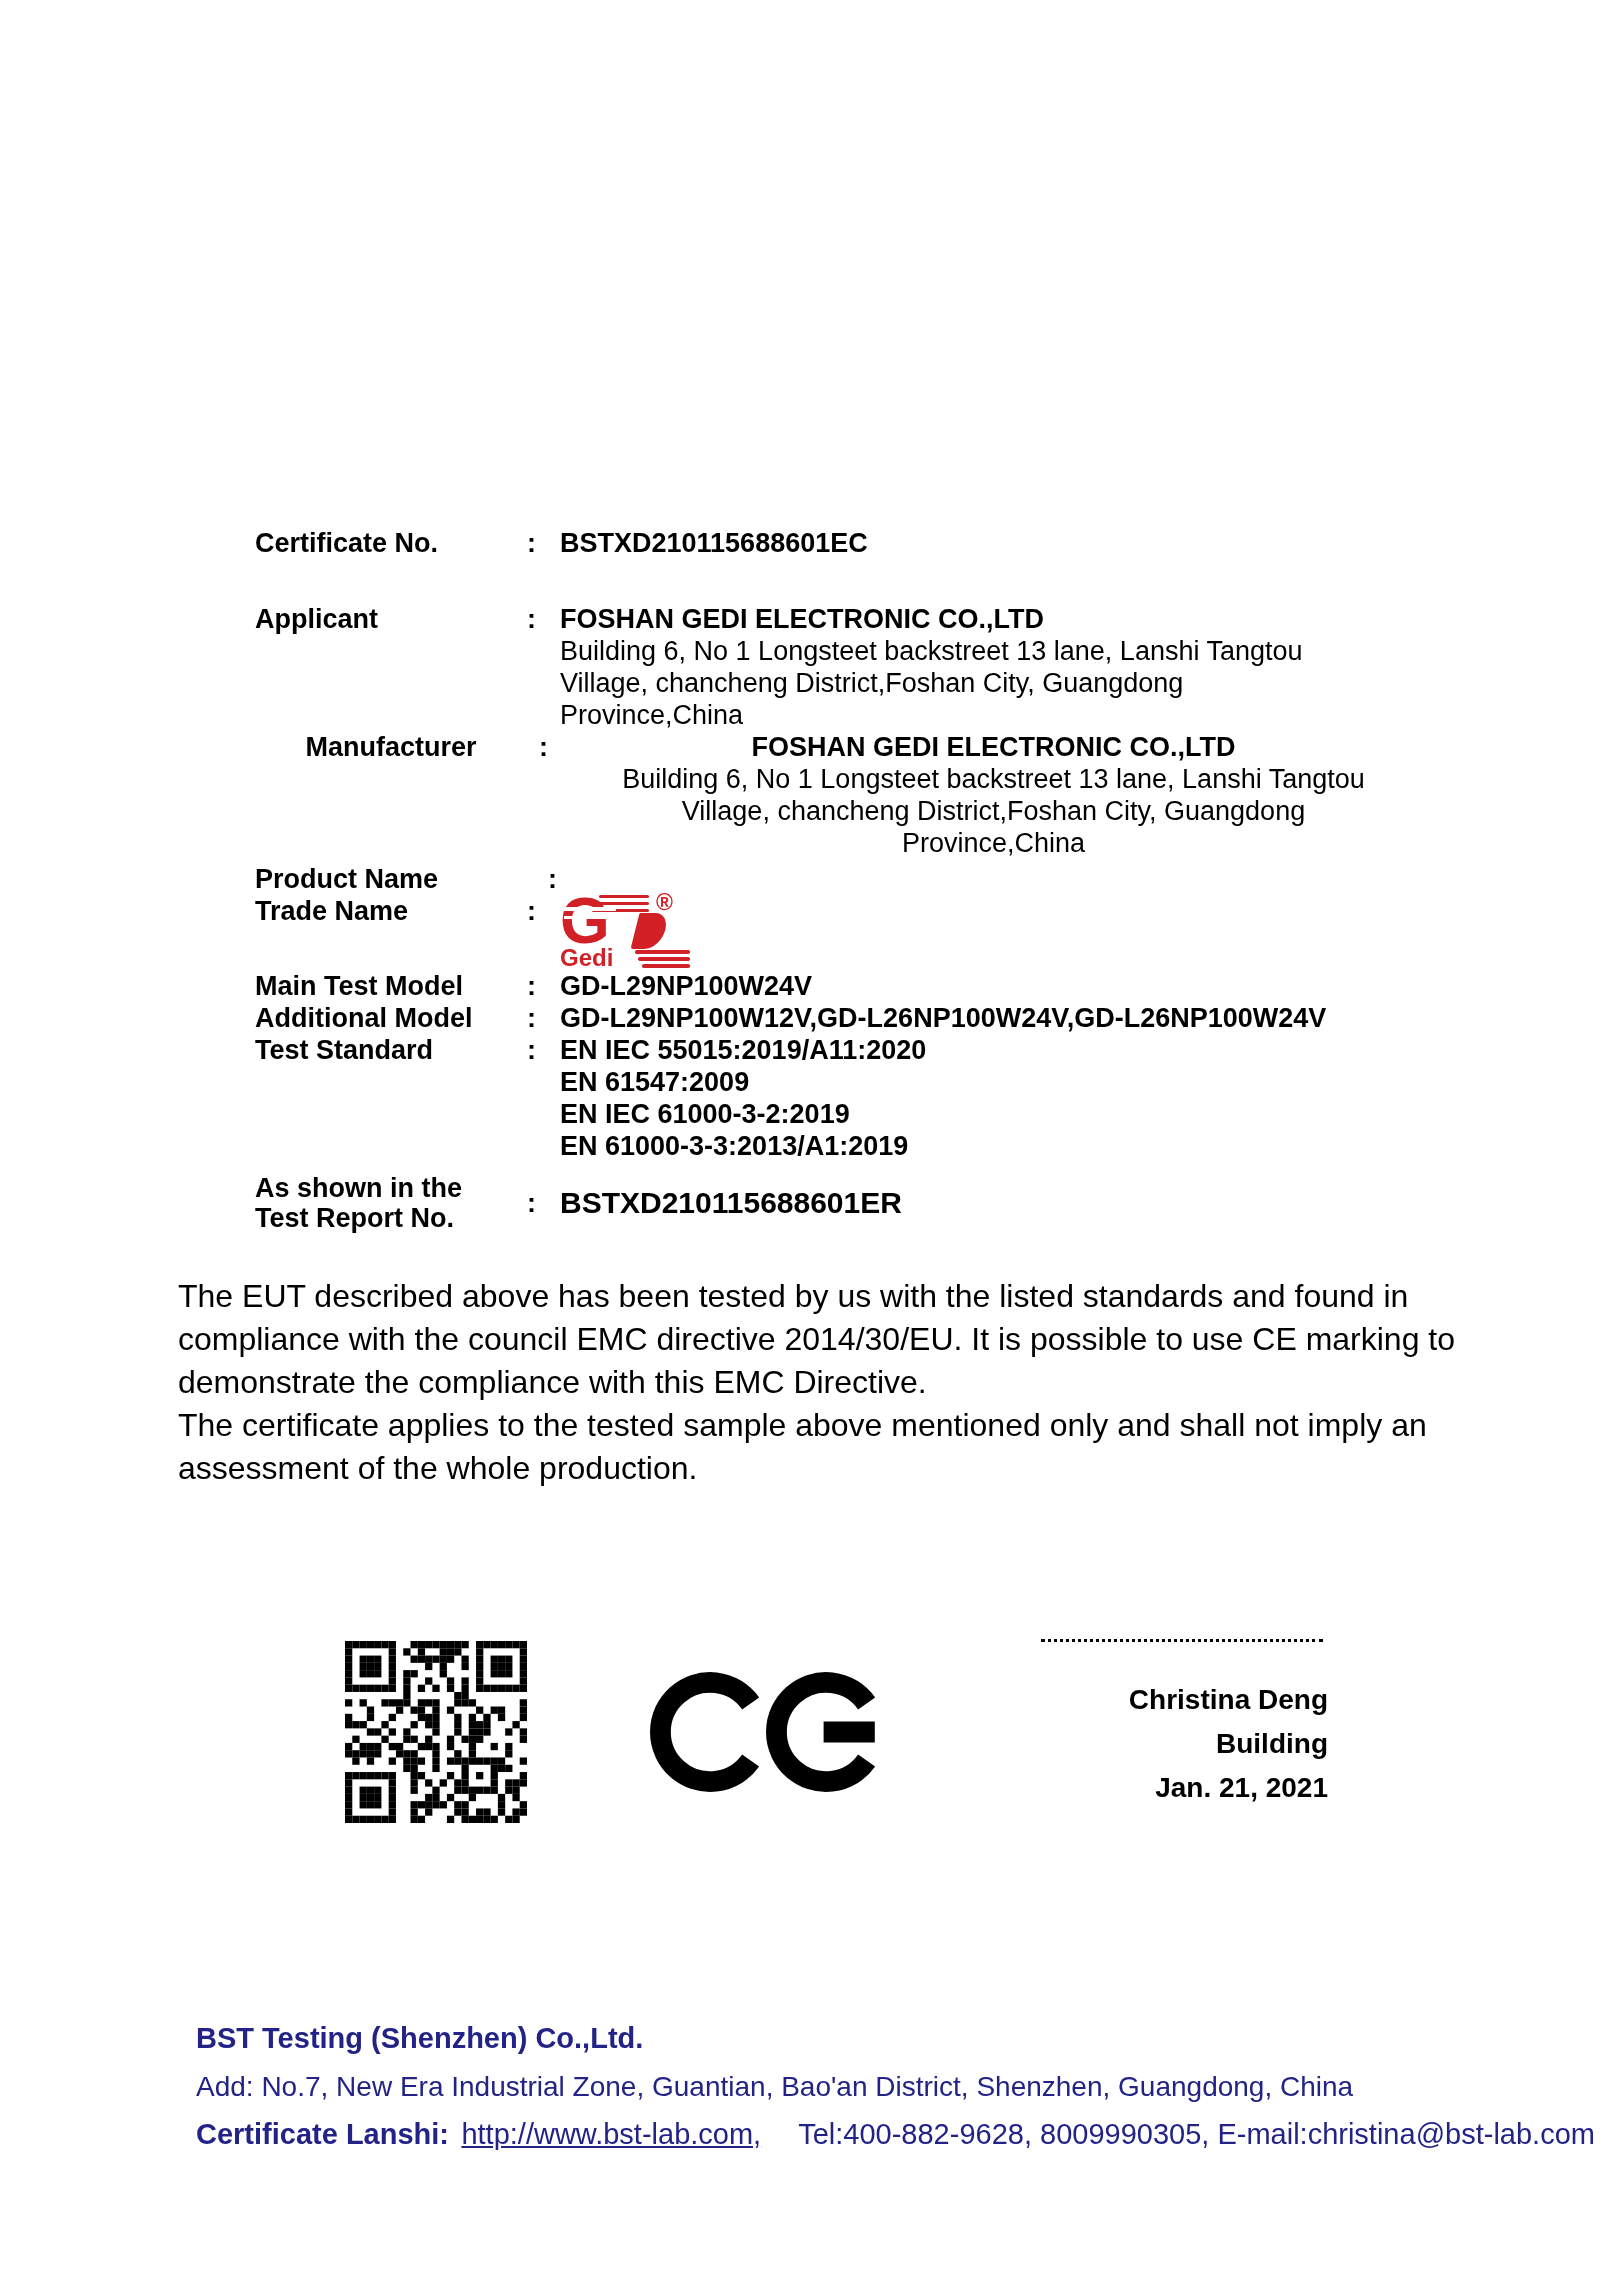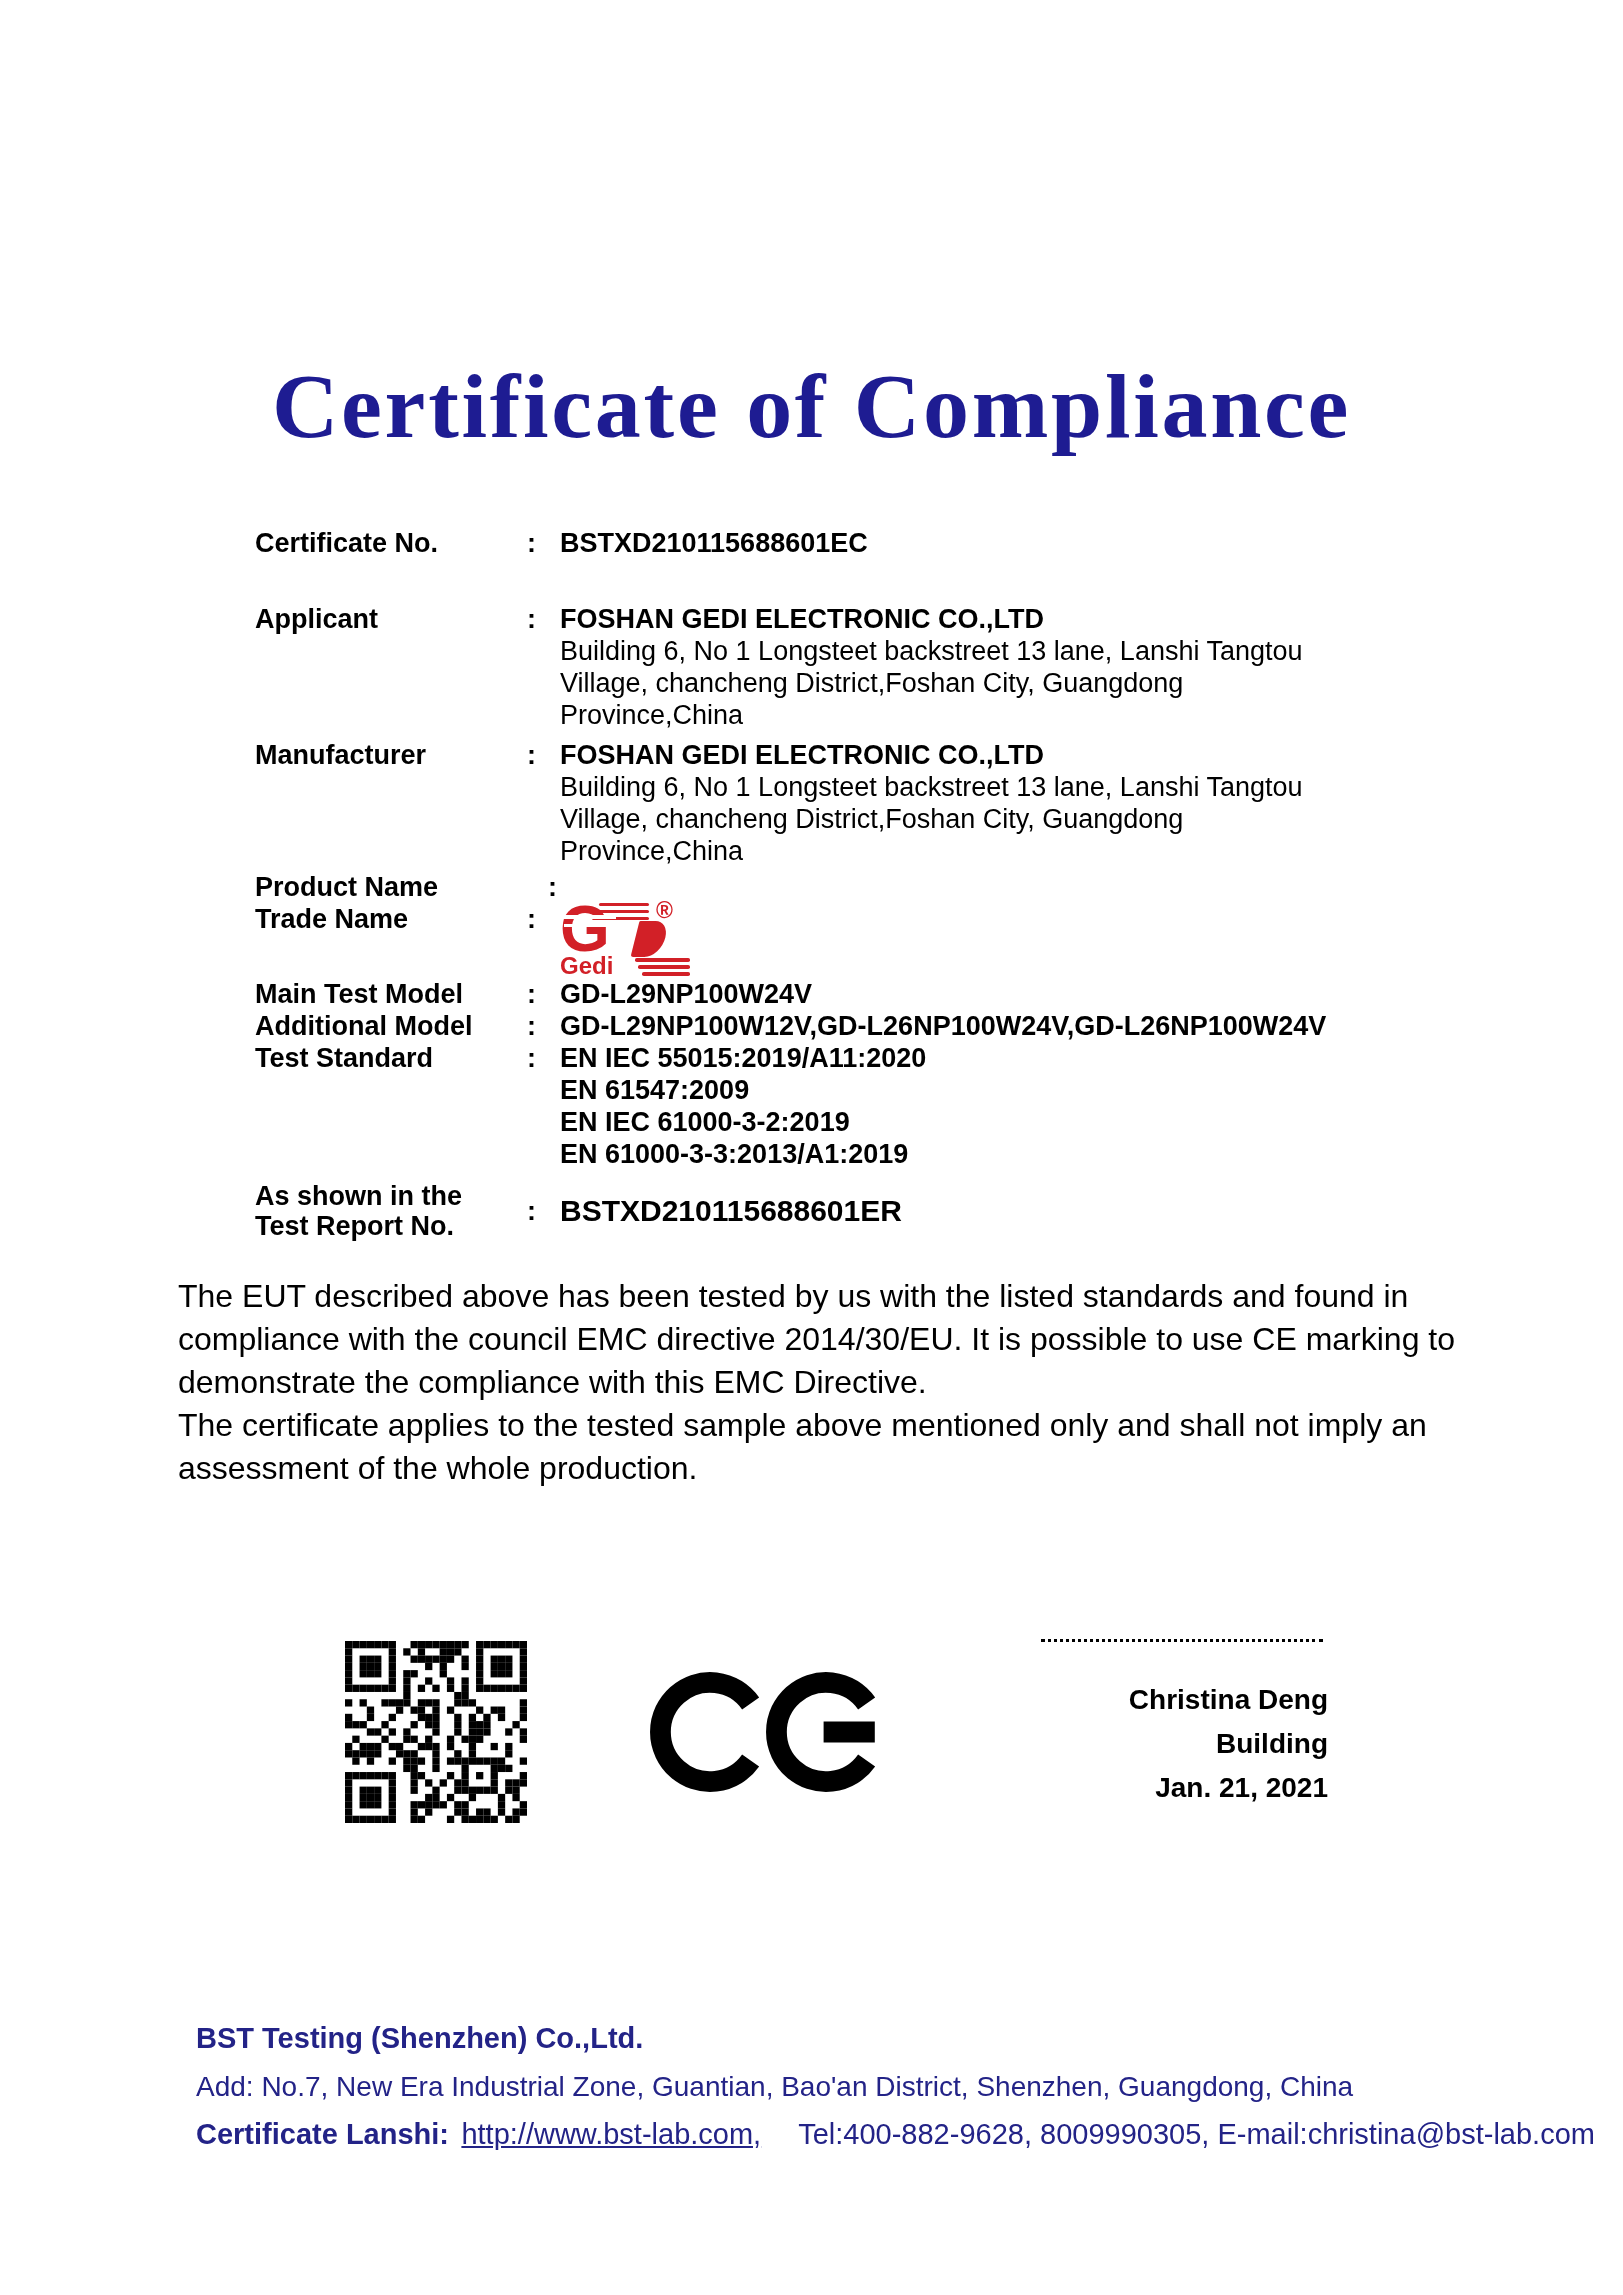--- a/index.html
+++ b/index.html
@@ -23,21 +23,21 @@
     color:#1e1c92;
     white-space:nowrap;
   }
   
   .info{position:absolute;left:255px;top:527px;width:1172px;font-size:27px;line-height:32px;}
   .row{display:grid;grid-template-columns:272px 33px 1fr;align-items:start;}
   .row .lbl{font-weight:bold;}
   .row .colon{font-weight:bold;}
   .bold{font-weight:bold;}
   .gap-after-certno{margin-bottom:44px;}
-  .m9{margin-top:8px;}
+  .m9{margin-top:0;text-align:center;}
   .m4{margin-top:3.6px;gap:21px;}
   .m13{margin-top:11.5px;}
   .report-row{align-items:center;}
   .report-row .lbl{line-height:30px;}
   .report-row .value{font-size:30px;font-weight:bold;}
   
   .logo{position:relative;width:169px;height:75px;}
   .logo .stripe{position:absolute;background:#d22027;height:3.6px;border-radius:1.8px;}
   .logo .s-t1{left:39px;top:0;width:50px;}
   .logo .s-t2{left:36px;top:7px;width:53px;}
@@ -76,21 +76,20 @@
   .f-search{font-size:29px;line-height:37px;margin-top:10.7px;}
   .f-search .lab{font-weight:bold;margin-right:12.4px;}
   .f-search a{color:#232387;text-decoration:underline;}
   .f-search .contact{margin-left:37px;}
 </style>
 </head>
 <body>
 
 <div class="page">
 
-  <div class="title">Certificate of Compliance</div>
 
   <div class="info">
 
     <div class="row gap-after-certno">
       <div class="lbl">Certificate No.</div>
       <div class="colon">:</div>
       <div class="bold">BSTXD210115688601EC</div>
     </div>
 
     <div class="row">

